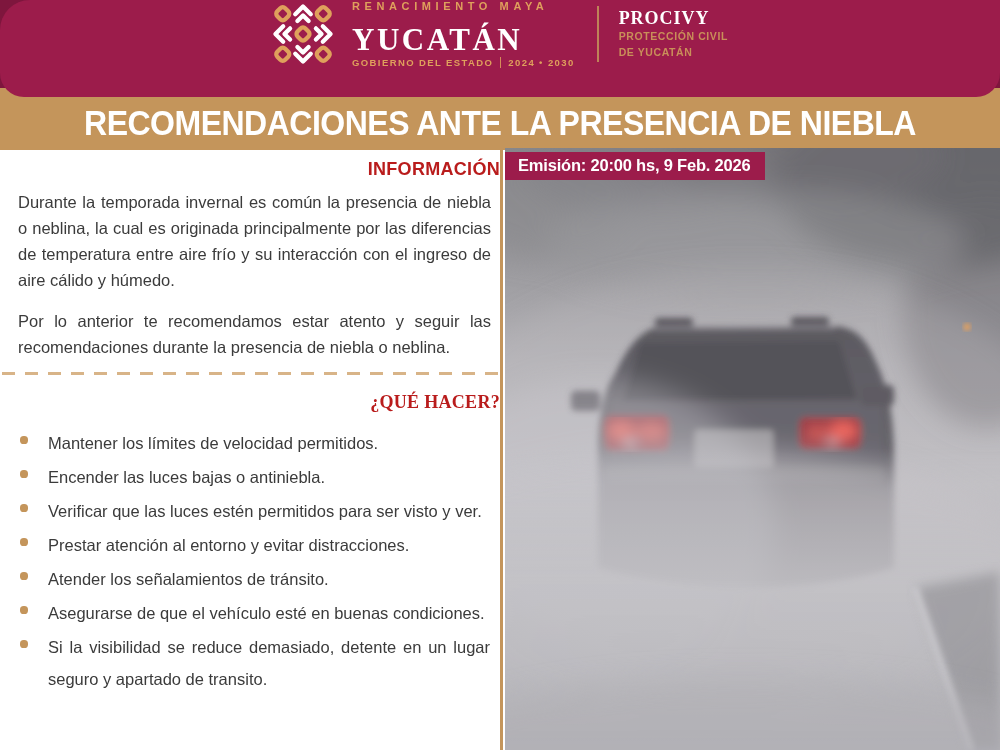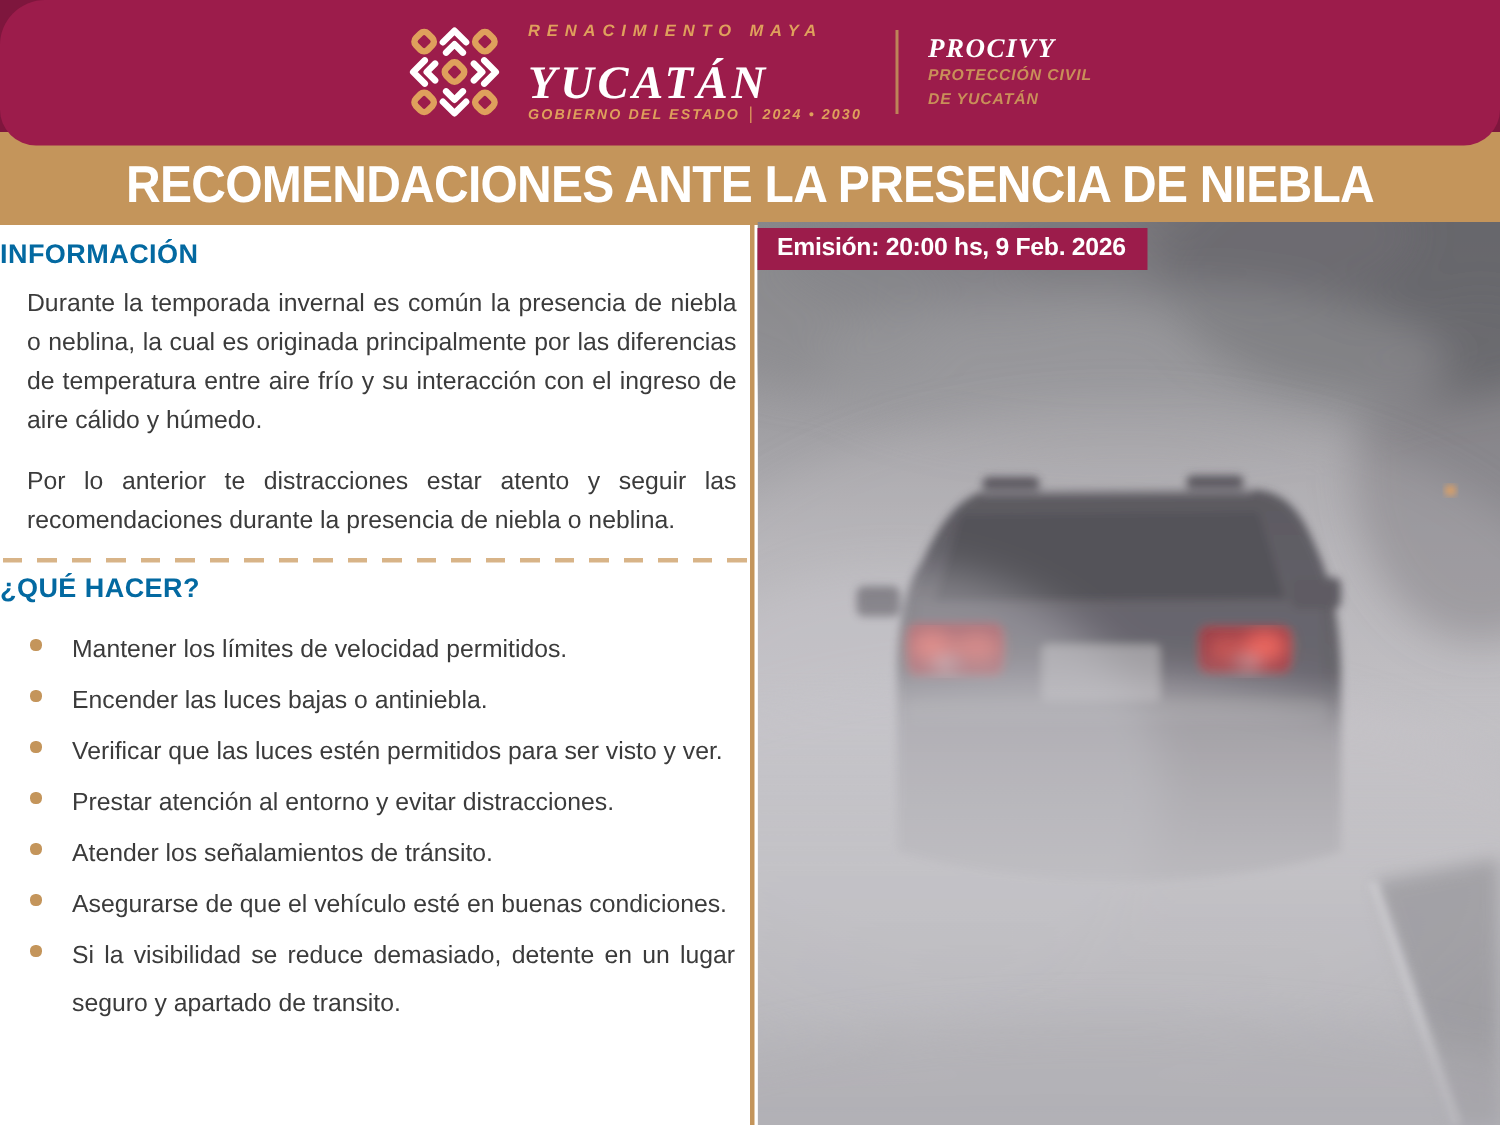--- a/index.html
+++ b/index.html
@@ -4,21 +4,21 @@
 <style>
   * { margin:0; padding:0; box-sizing:border-box; }
   html,body { width:1000px; height:750px; overflow:hidden; background:#fff;
     font-family:"Liberation Sans", sans-serif; }
   .page { position:relative; width:1000px; height:750px; background:#fff; }
 
   
   .header-bg { position:absolute; left:0; top:0; width:1000px; height:92px; background:#7E163D; }
   .gold-band { position:absolute; left:0; top:88px; width:1000px; height:62px; background:#C4955B; }
   .header { position:absolute; left:0; top:0; width:1000px; height:97px; background:#9C1C4B;
-    border-radius:30px 0 24px 24px; display:flex; align-items:center; justify-content:center;font-style:italic; }
+    border-radius:30px 0 24px 24px; display:flex; align-items:flex-start; justify-content:center; }
   .brand-wrap { display:flex; align-items:center; }
   .glyph-svg { width:62px; height:62px; margin-right:18px; display:block; }
   .yuc-block { display:flex; flex-direction:column; }
   .renacimiento { color:#DFA05C; font-size:11px; font-weight:bold; letter-spacing:4.6px; }
   .yucatan { color:#fff; font-family:"Liberation Serif", serif; font-weight:bold;
     font-size:31px; letter-spacing:2.5px; line-height:1.05; margin-top:12px; }
   .gobierno-row { display:flex; align-items:center; margin-top:0; color:#DFA05C;
     font-size:9.5px; font-weight:bold; letter-spacing:1.4px; }
   .vbar { display:inline-block; width:0; height:11px; border-left:1.5px solid #DFA05C;
     margin:0 7px; opacity:.85; }
@@ -29,29 +29,29 @@
   .procivy-sub { color:#C98F59; font-size:10.5px; font-weight:bold; letter-spacing:.6px;
     line-height:1.25; margin-top:3px; }
 
   .title-band { position:absolute; left:0; top:97px; width:1000px; height:53px;
     display:flex; align-items:center; justify-content:center; }
   .main-title { color:#fff; font-weight:bold; font-size:32px; letter-spacing:-.5px;
     transform:scaleY(1.08); white-space:nowrap; }
 
   
   .left-col { position:absolute; left:0; top:150px; width:500px; height:600px; background:#fff; }
-  .sec-heading { text-align:left; color:#0369a1; font-weight:bold; font-size:18px;
+  .sec-heading { text-align:right; color:#b91c1c; font-weight:bold; font-size:18px;
     letter-spacing:.3px; }
   .info-heading { margin-top:9px; }
   .para { margin:9px 9px 0 18px; color:#3B3B3B; font-size:16.5px; line-height:26px;
     text-align:justify; }
   .para + .para { margin-top:15px; }
   .dashed-sep { margin:12px 2px 0 2px; height:3px;
     background:repeating-linear-gradient(90deg,#D8B488 0 13px,transparent 13px 23px); }
-  .qh-heading { margin-top:7px; }
+  .qh-heading { margin-top:17px;font-family:Liberation Serif, serif; }
   .todo-list { list-style:none; margin-top:14px; padding:0 10px 0 20px; }
   .todo-list li { display:flex; align-items:flex-start; margin-bottom:2px; }
   .bullet { flex:none; width:8px; height:8px; border:4px solid #C4955B; border-radius:45%;
     margin:9px 0 0 0; }
   .todo-text { flex:1; margin-left:20px; color:#3B3B3B; font-size:16.5px; line-height:32px;
     text-align:justify; }
 
   
   .divider-v { position:absolute; left:500px; top:148px; width:3px; height:602px; background:#C4955B; }
   .photo { position:absolute; left:505px; top:148px; width:495px; height:602px; overflow:hidden; }
@@ -105,21 +105,21 @@
     </div>
   </div>
 
   <div class="title-band">
     <div class="main-title">RECOMENDACIONES ANTE LA PRESENCIA DE NIEBLA</div>
   </div>
 
   <div class="left-col">
     <div class="sec-heading info-heading">INFORMACIÓN</div>
     <p class="para">Durante la temporada invernal es común la presencia de niebla o neblina, la cual es originada principalmente por las diferencias de temperatura entre aire frío y su interacción con el ingreso de aire cálido y húmedo.</p>
-    <p class="para">Por lo anterior te distracciones estar atento y seguir las recomendaciones durante la presencia de niebla o neblina.</p>
+    <p class="para">Por lo anterior te recomendamos estar atento y seguir las recomendaciones durante la presencia de niebla o neblina.</p>
     <div class="dashed-sep"></div>
     <div class="sec-heading qh-heading">¿QUÉ HACER?</div>
     <ul class="todo-list">
       <li>
         <span class="bullet"></span>
         <span class="todo-text">Mantener los límites de velocidad permitidos.</span>
       </li>
       <li>
         <span class="bullet"></span>
         <span class="todo-text">Encender las luces bajas o antiniebla.</span>

